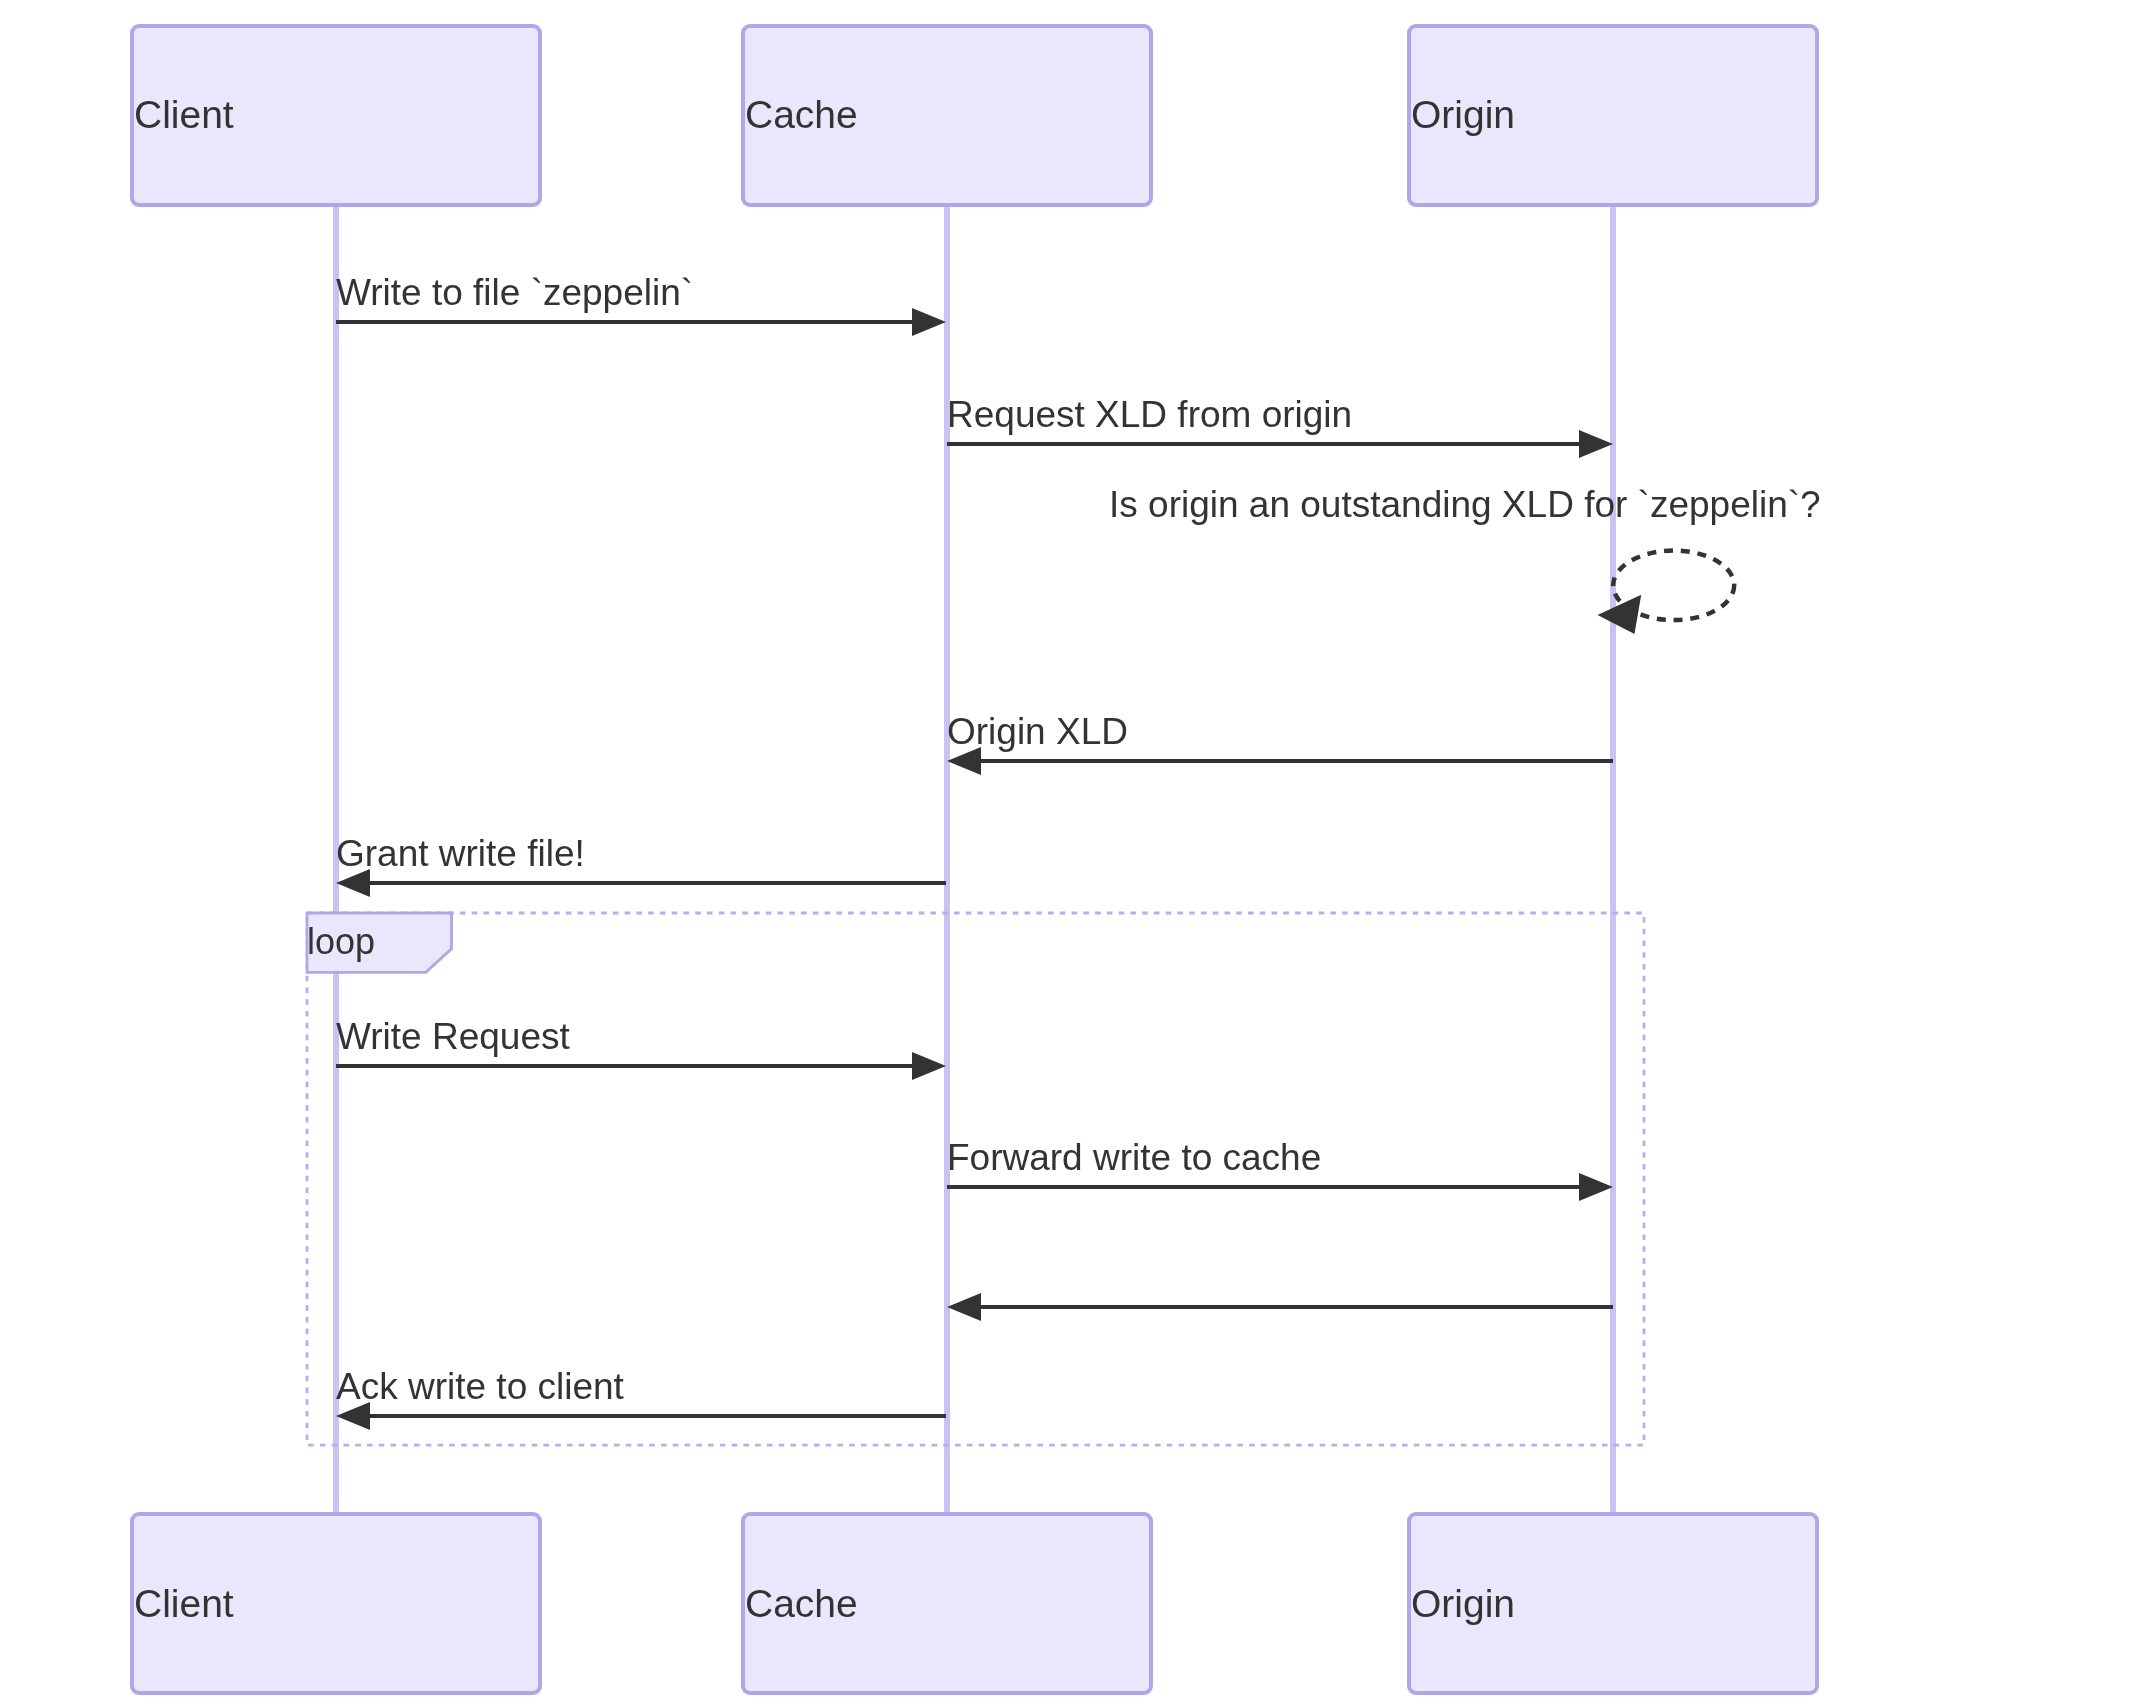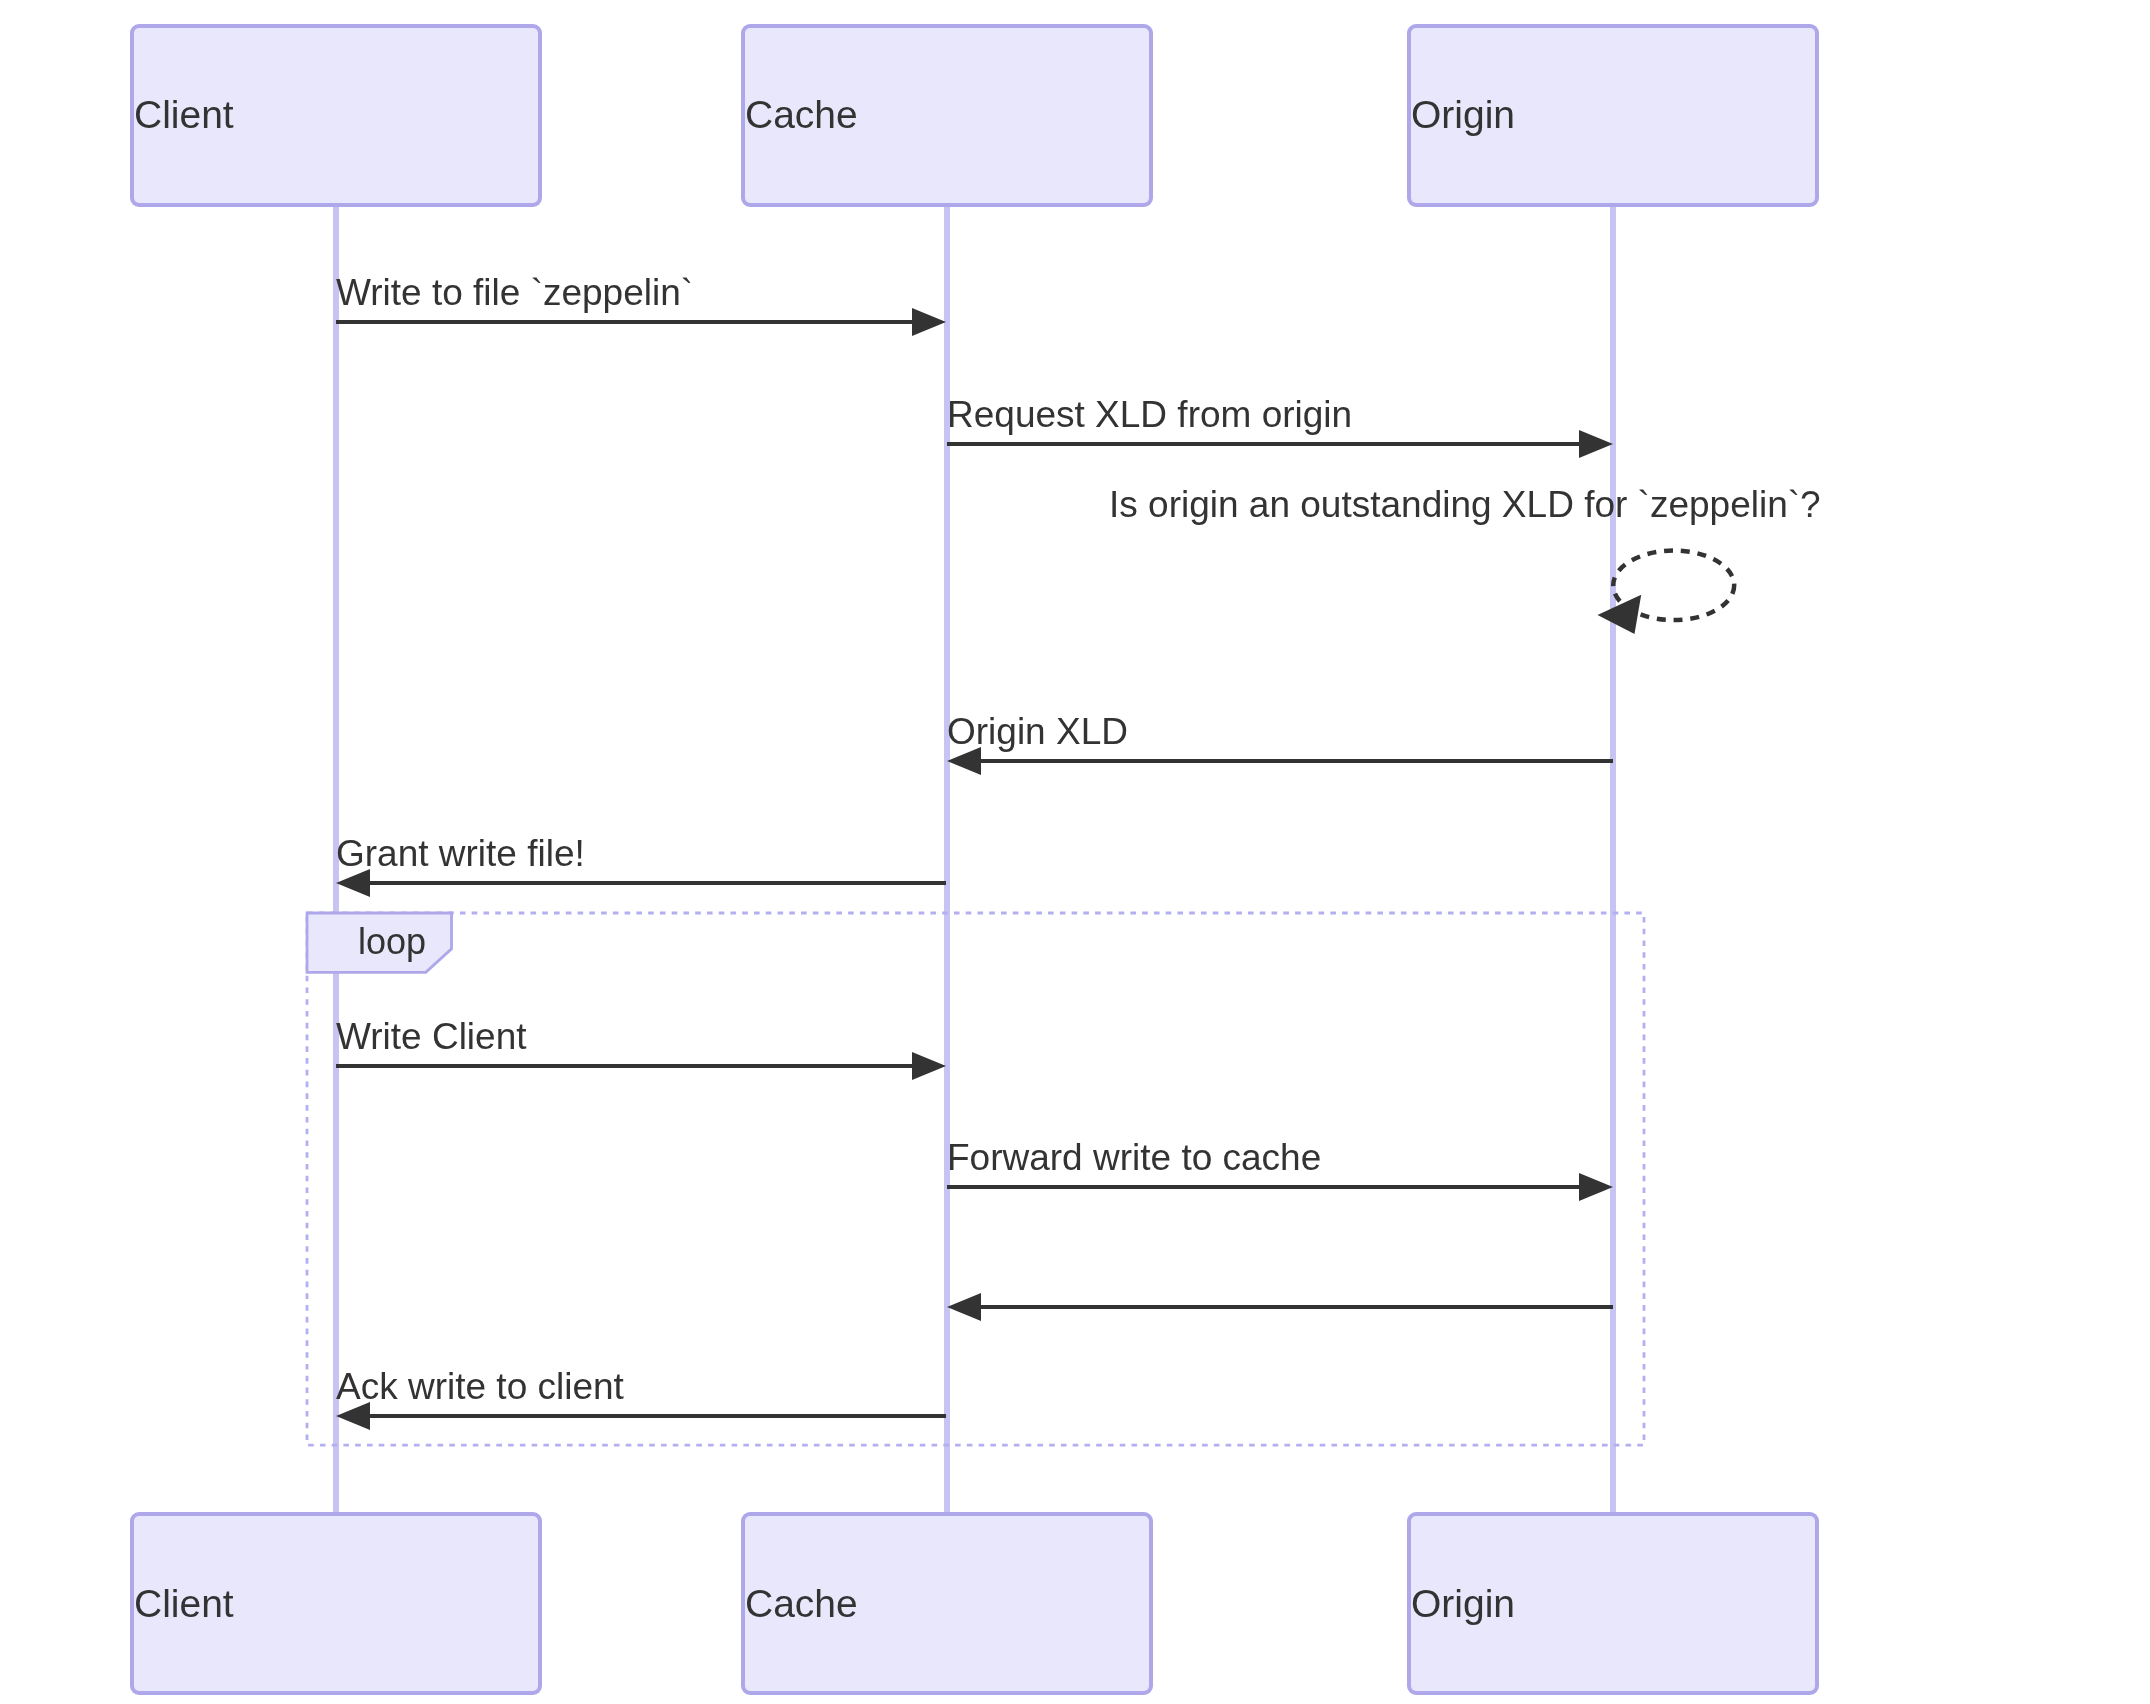--- a/index.html
+++ b/index.html
@@ -65,21 +65,21 @@
   .head{position:absolute;width:0;height:0;top:37px;
     border-top:14.6px solid transparent;border-bottom:14.6px solid transparent;}
   .dir-r .head{right:0;border-left:34px solid var(--ink);}
   .dir-l .head{left:0;border-right:34px solid var(--ink);}
   .msg.self-note{height:43px;}
 
   
   .loop-label-text{
     position:absolute;left:307px;top:913px;
     width:119px;height:58px;line-height:58px;
-    text-align:right;font-size:36px;color:var(--ink);
+    text-align:left;font-size:36px;color:var(--ink);
     z-index:4;
   }
 </style>
 </head>
 <body>
 
 <div class="canvas">
 
   <div class="lifeline" style="left:333px"></div>
   <div class="lifeline" style="left:944px"></div>
@@ -136,21 +136,21 @@
 
   <div class="msg dir-l" style="left:336px;top:832px;width:610px">
     <div class="msg-text">Grant write file!</div>
     <div class="msg-line"></div>
     <div class="head"></div>
   </div>
 
   <div class="loop-label-text">loop</div>
 
   <div class="msg dir-r" style="left:336px;top:1015px;width:610px">
-    <div class="msg-text">Write Client</div>
+    <div class="msg-text">Write Request</div>
     <div class="msg-line"></div>
     <div class="head"></div>
   </div>
 
   <div class="msg dir-r" style="left:947px;top:1136px;width:666px">
     <div class="msg-text">Forward write to cache</div>
     <div class="msg-line"></div>
     <div class="head"></div>
   </div>
 

